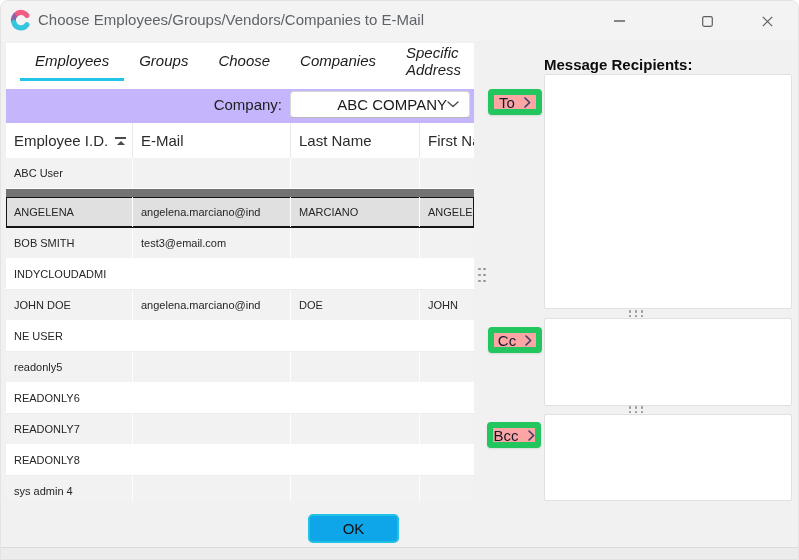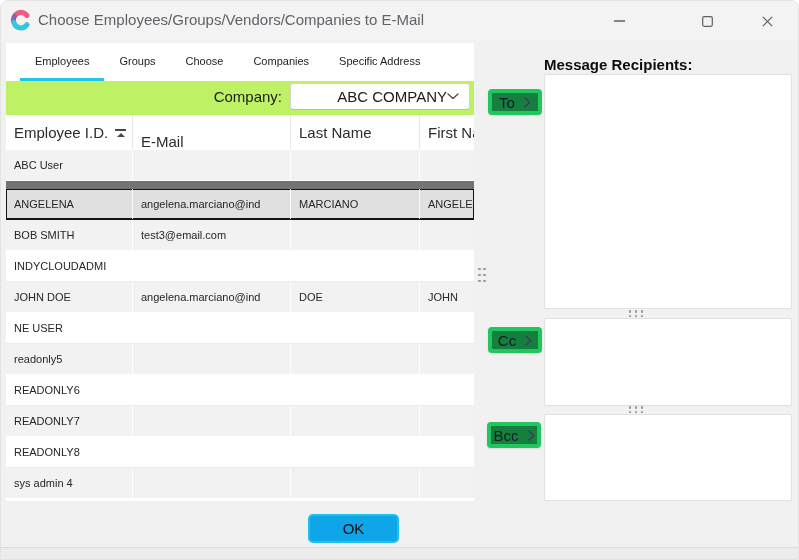--- a/index.html
+++ b/index.html
@@ -26,26 +26,27 @@
 
   
   .left-card {
     position: absolute; left: 5px; top: 42px; width: 468px; height: 458px;
     background: #ffffff; display: flex; flex-direction: column; overflow: hidden;
   }
 
   .tab-bar { display: flex; height: 38px; align-items: stretch; padding-left: 14px; background: #fff; }
   .tab {
     display: flex; align-items: center; padding: 0 15px;
-    font-size: 11px; color: #1d1d1d; cursor: default;
+    font-size: 15px; color: #1d1d1d; cursor: default;
     border-bottom: 3px solid transparent;
+    font-style: italic;
   }
   .tab.active { border-bottom-color: #24c4e6; }
 
-  .company-row { position: relative; height: 34px; background: #bef264; }
+  .company-row { position: relative; height: 34px; background: #c4b5fd; margin-top: 8px; }
   .company-label {
     position: absolute; right: 192px; top: 7px; font-size: 15px; color: #202020;
   }
   .company-select {
     position: absolute; right: 4px; top: 2px; width: 180px; height: 27px;
     background: #fff; border: 1px solid #d6d6d6; border-bottom-color: #b8b8b8;
     border-radius: 4px; display: flex; align-items: center;
     padding: 0 10px; font-size: 15px; color: #1a1a1a; text-align: right;
   }
   .company-select .sel-text { flex: 1; white-space: nowrap; overflow: hidden; }
@@ -54,21 +55,21 @@
   
   .etable { flex: 1; display: flex; flex-direction: column; overflow: hidden; background: #737373; }
   .thead { display: flex; height: 35px; flex: 0 0 35px; background: #fff; }
   .hcell {
     display: flex; align-items: center; padding: 0 8px;
     font-size: 15px; color: #2b2b2b; white-space: nowrap; overflow: hidden;
     border-right: 1px solid #e9e9e9;
   }
   .hcell:last-child { border-right: none; }
   .c0 { width: 127px; flex: 0 0 127px; }
-  .c1 { width: 158px; flex: 0 0 158px; align-items: flex-end; }
+  .c1 { width: 158px; flex: 0 0 158px; }
   .c2 { width: 129px; flex: 0 0 129px; }
   .c3 { flex: 1 1 auto; min-width: 0; }
   .sort-icon { margin-left: 7px; width: 11px; display: inline-flex; flex-direction: column; align-items: center; }
   .sort-icon .bar { width: 11px; height: 2px; background: #4a4a4a; margin-bottom: 2px; }
   .sort-icon .tri { width: 0; height: 0; border-left: 4px solid transparent;
     border-right: 4px solid transparent; border-bottom: 4px solid #4a4a4a; }
 
   .tbody { flex: 1; overflow: hidden; }
   .trow { display: flex; height: 31px; background: #fff; border-bottom: 1px solid #ededed; }
   .trow:nth-child(odd) { background: #f2f2f2; border-bottom-color: #ffffff; }
@@ -88,21 +89,21 @@
   .recip-box {
     position: absolute; left: 543px; width: 248px;
     background: #fff; border: 1px solid #e1e1e1; border-radius: 2px;
   }
   .box-to  { top: 73px;  height: 235px; }
   .box-cc  { top: 317px; height: 88px; }
   .box-bcc { top: 413px; height: 87px; }
 
   .send-btn {
     position: absolute; width: 54px; height: 26px;
-    background: #15803d; border: 4px solid #22c55e; border-radius: 4px;
+    background: #fca5a5; border: 6px solid #22c55e; border-radius: 4px;
     box-shadow: 0 1px 2px rgba(0,0,0,.10);
     display: flex; align-items: center; justify-content: center; gap: 9px;
     font-size: 15px; color: #17172b; cursor: default;
   }
   .btn-to  { left: 487px; top: 88px; }
   .btn-cc  { left: 487px; top: 326px; }
   .btn-bcc { left: 486px; top: 421px; }
 
   .grip-h {
     position: absolute; width: 17px; height: 9px;

